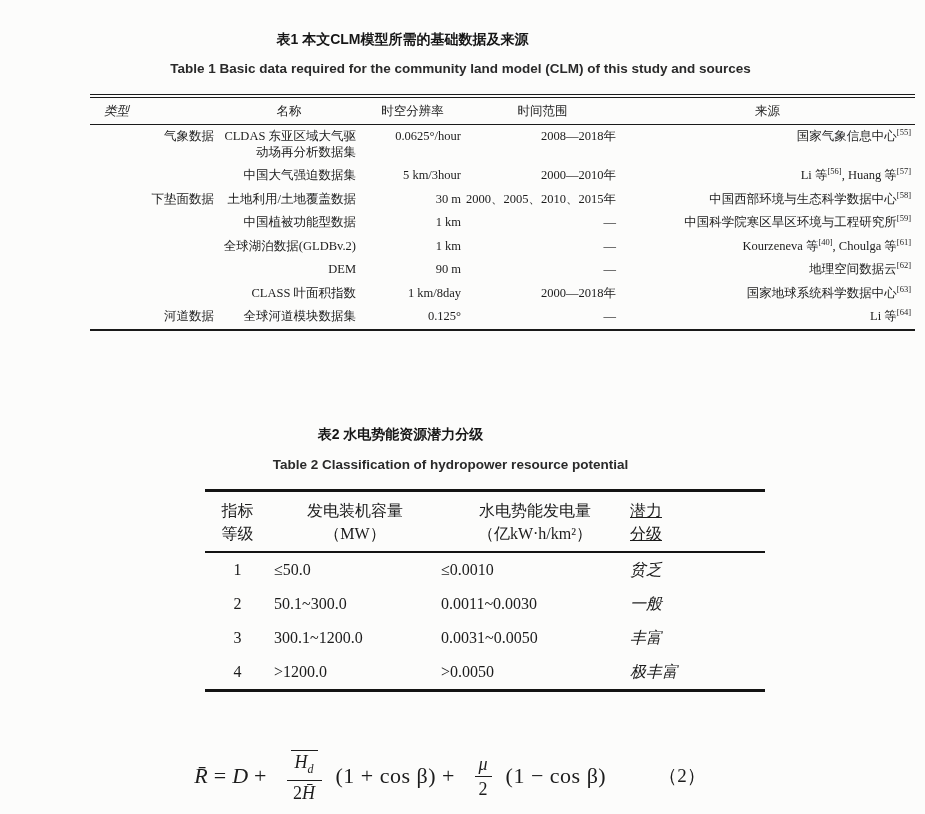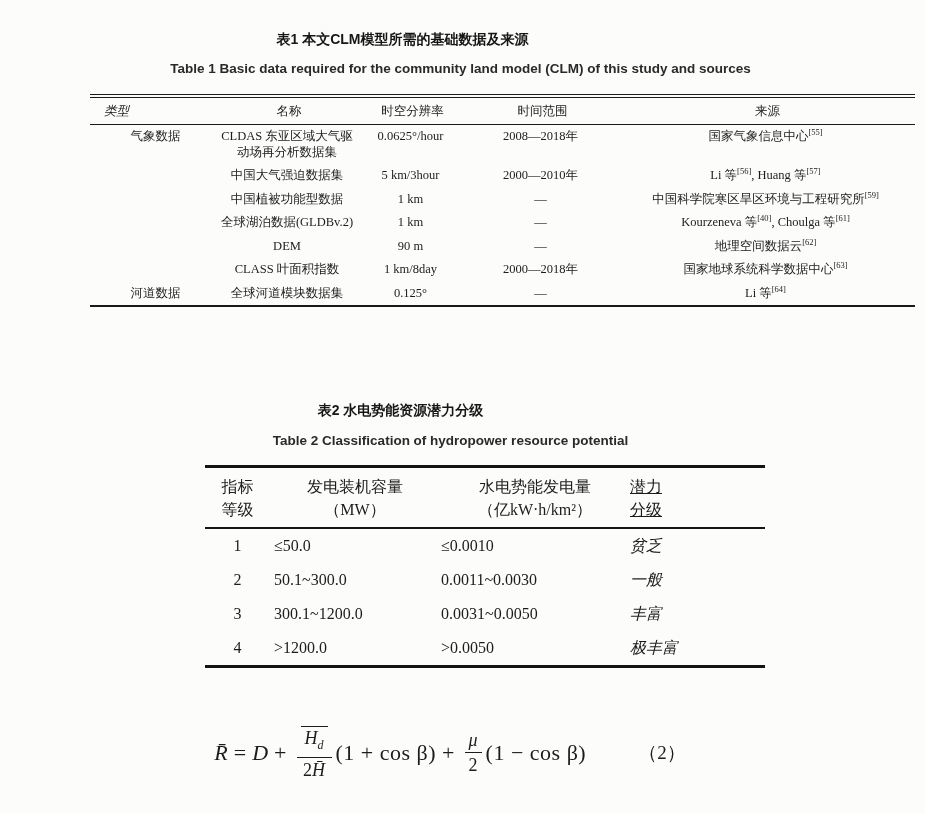--- a/index.html
+++ b/index.html
@@ -50,21 +50,21 @@
     font-size: 12.5px;
   }
   .table1 th {
     font-weight: normal;
     text-align: center;
     padding: 5px 0 4px;
     border-bottom: 1.2px solid #1a1a1a;
   }
   .table1 th.h-type { text-align: left; padding-left: 14px; font-style: italic; }
   .table1 td {
-    text-align: center;
+    text-align: right;
     vertical-align: top;
     padding: 4px 4px 4px 0;
     line-height: 15.5px;
   }
   .table1 td:nth-child(1) { padding-left: 7px; }
   .table1 sup { font-size: 8.5px; line-height: 0; }
   .c1-type { width: 128px; }
   .c1-name { width: 142px; }
   .c1-res  { width: 105px; }
   .c1-per  { width: 155px; }
@@ -118,21 +118,21 @@
   .math .var { font-style: italic; }
   .math .op { padding: 0 6px; }
   .math .term { letter-spacing: 0.5px; }
   .frac {
     display: inline-flex;
     flex-direction: column;
     align-items: stretch;
     text-align: center;
     font-size: 18px;
     line-height: 20px;
-    margin: 0 4px;
+    margin: 0 14px;
     vertical-align: middle;
   }
   .frac .num { padding: 0 4px 2px; }
   .frac .den { border-top: 1.6px solid #1c1c1c; padding: 2px 4px 0; }
   .overbar {
     display: inline-block;
     border-top: 1.6px solid #1c1c1c;
     padding: 1px 4px 0;
   }
   .math sub { font-size: 12px; font-style: italic; }
@@ -174,20 +174,27 @@
           <td>0.0625°/hour</td>
           <td>2008—2018年</td>
           <td><span>国家气象信息中心</span><sup>[55]</sup></td>
         </tr>
         <tr>
           <td></td>
           <td>中国大气强迫数据集</td>
           <td>5 km/3hour</td>
           <td>2000—2010年</td>
           <td><span>Li 等</span><sup>[56]</sup><span>, Huang 等</span><sup>[57]</sup></td>
+        </tr>
+        <tr>
+          <td>下垫面数据</td>
+          <td>土地利用/土地覆盖数据</td>
+          <td>30 m</td>
+          <td>2000、2005、2010、2015年</td>
+          <td><span>中国西部环境与生态科学数据中心</span><sup>[58]</sup></td>
         </tr>
         <tr>
           <td></td>
           <td>中国植被功能型数据</td>
           <td>1 km</td>
           <td>—</td>
           <td><span>中国科学院寒区旱区环境与工程研究所</span><sup>[59]</sup></td>
         </tr>
         <tr>
           <td></td>

